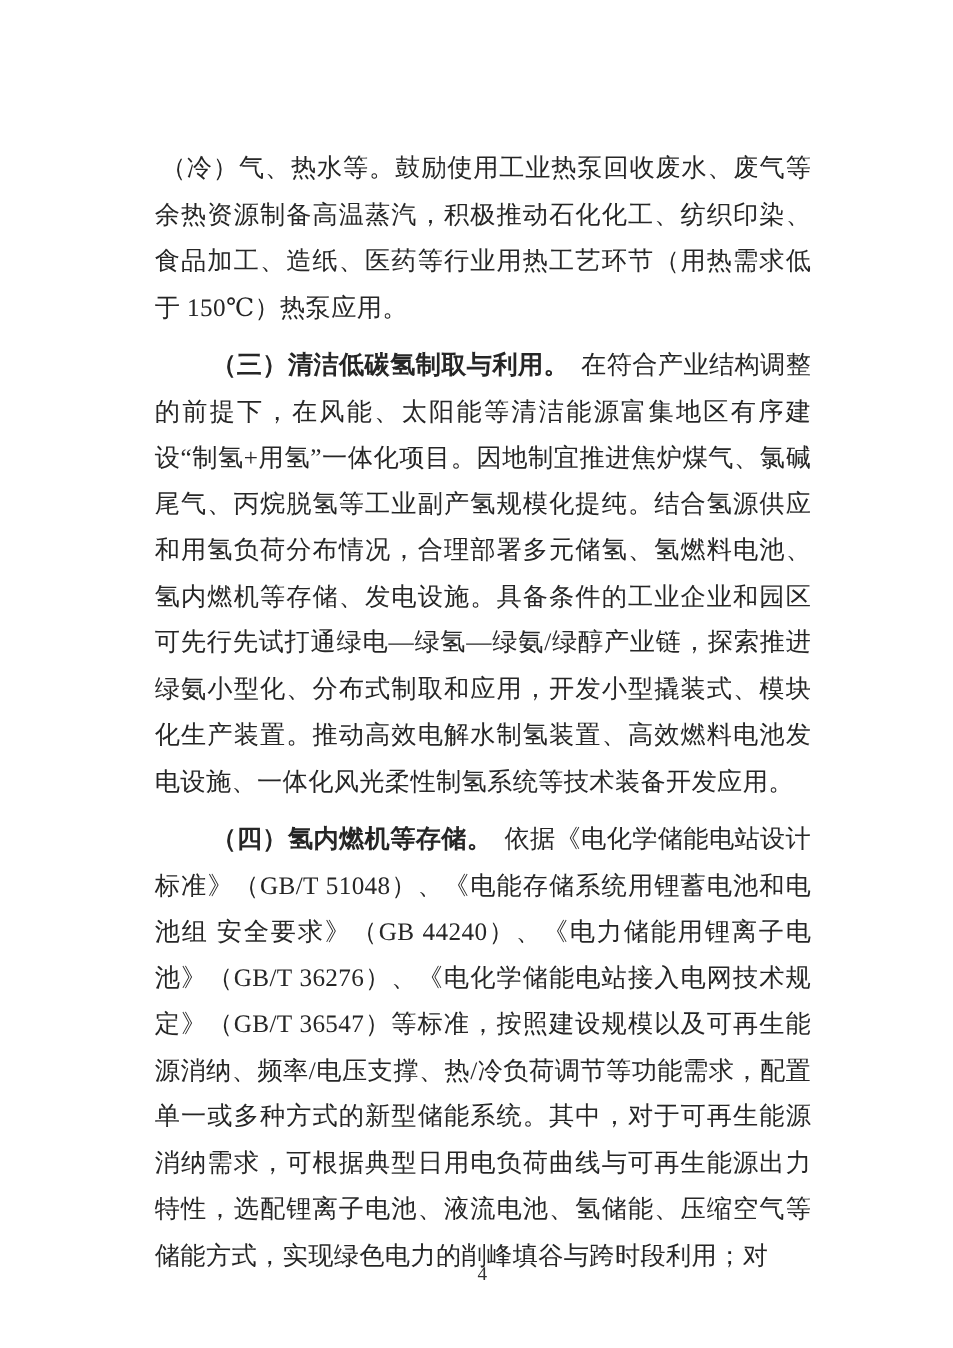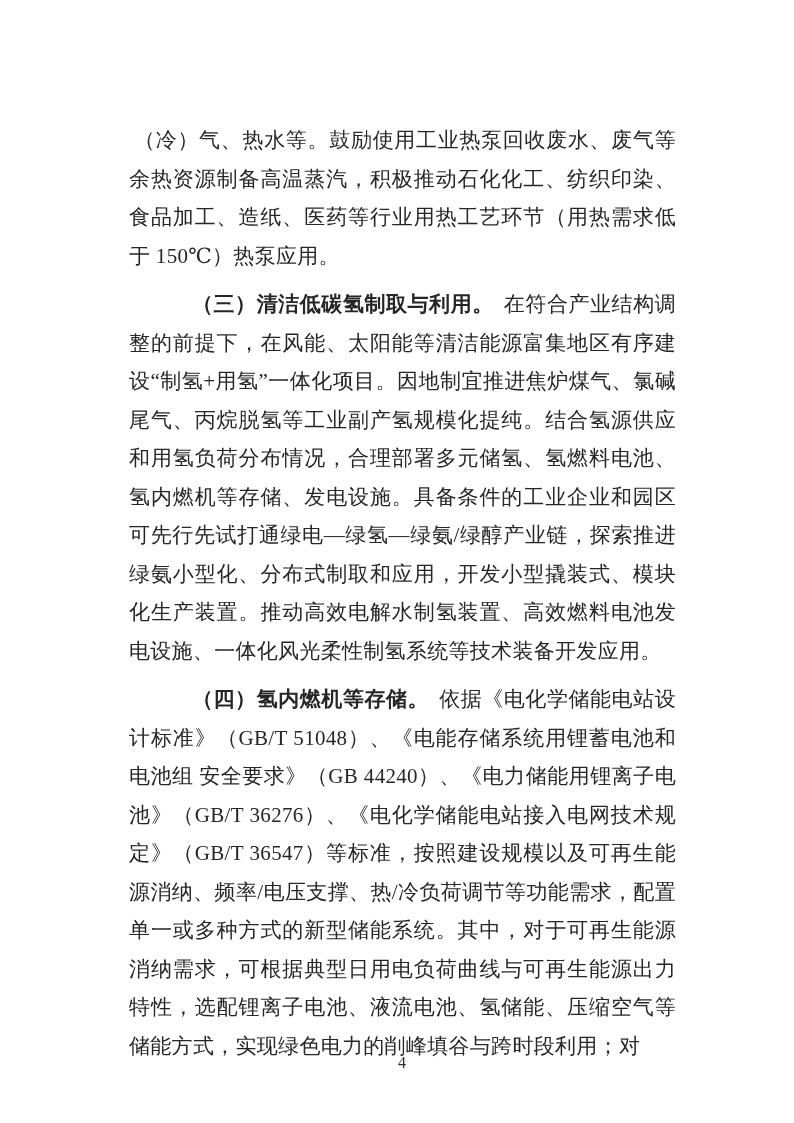--- a/index.html
+++ b/index.html
@@ -22,21 +22,21 @@
     right: 113px;
     top: 106px;
     font-size: 21px;
     line-height: 38.5px;
     letter-spacing: 0.3px;
     text-align: justify;
     text-justify: inter-ideograph;
   }
   .para { text-align: justify; }
   .para.indent { text-indent: 2em; }
-  .lead { font-weight: 700; margin-left: 16px; }
+  .lead { font-weight: 700; }
   .page-footer {
     position: absolute;
     left: 0;
     right: 0;
     top: 1042px;
     text-align: center;
   }
   .page-number {
     font-size: 16px;
     line-height: 22px;

